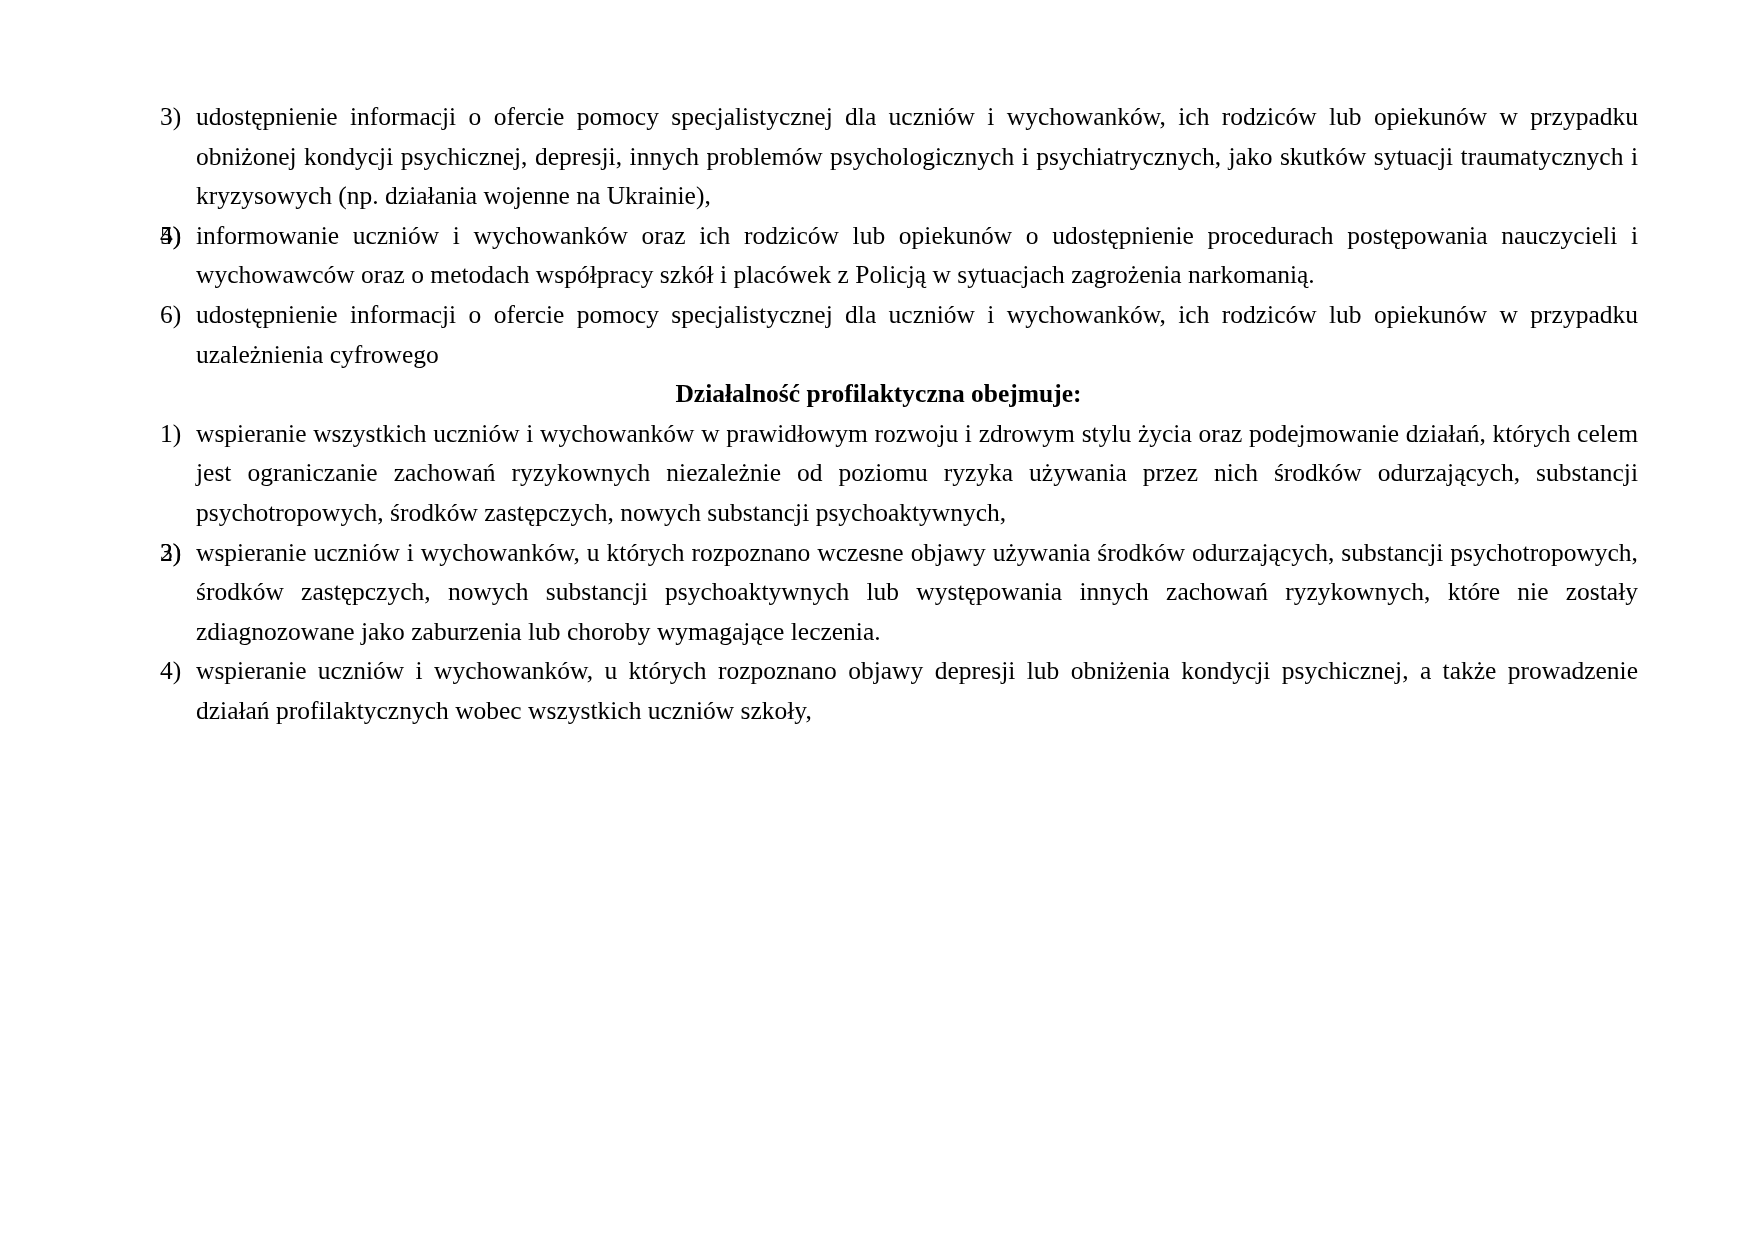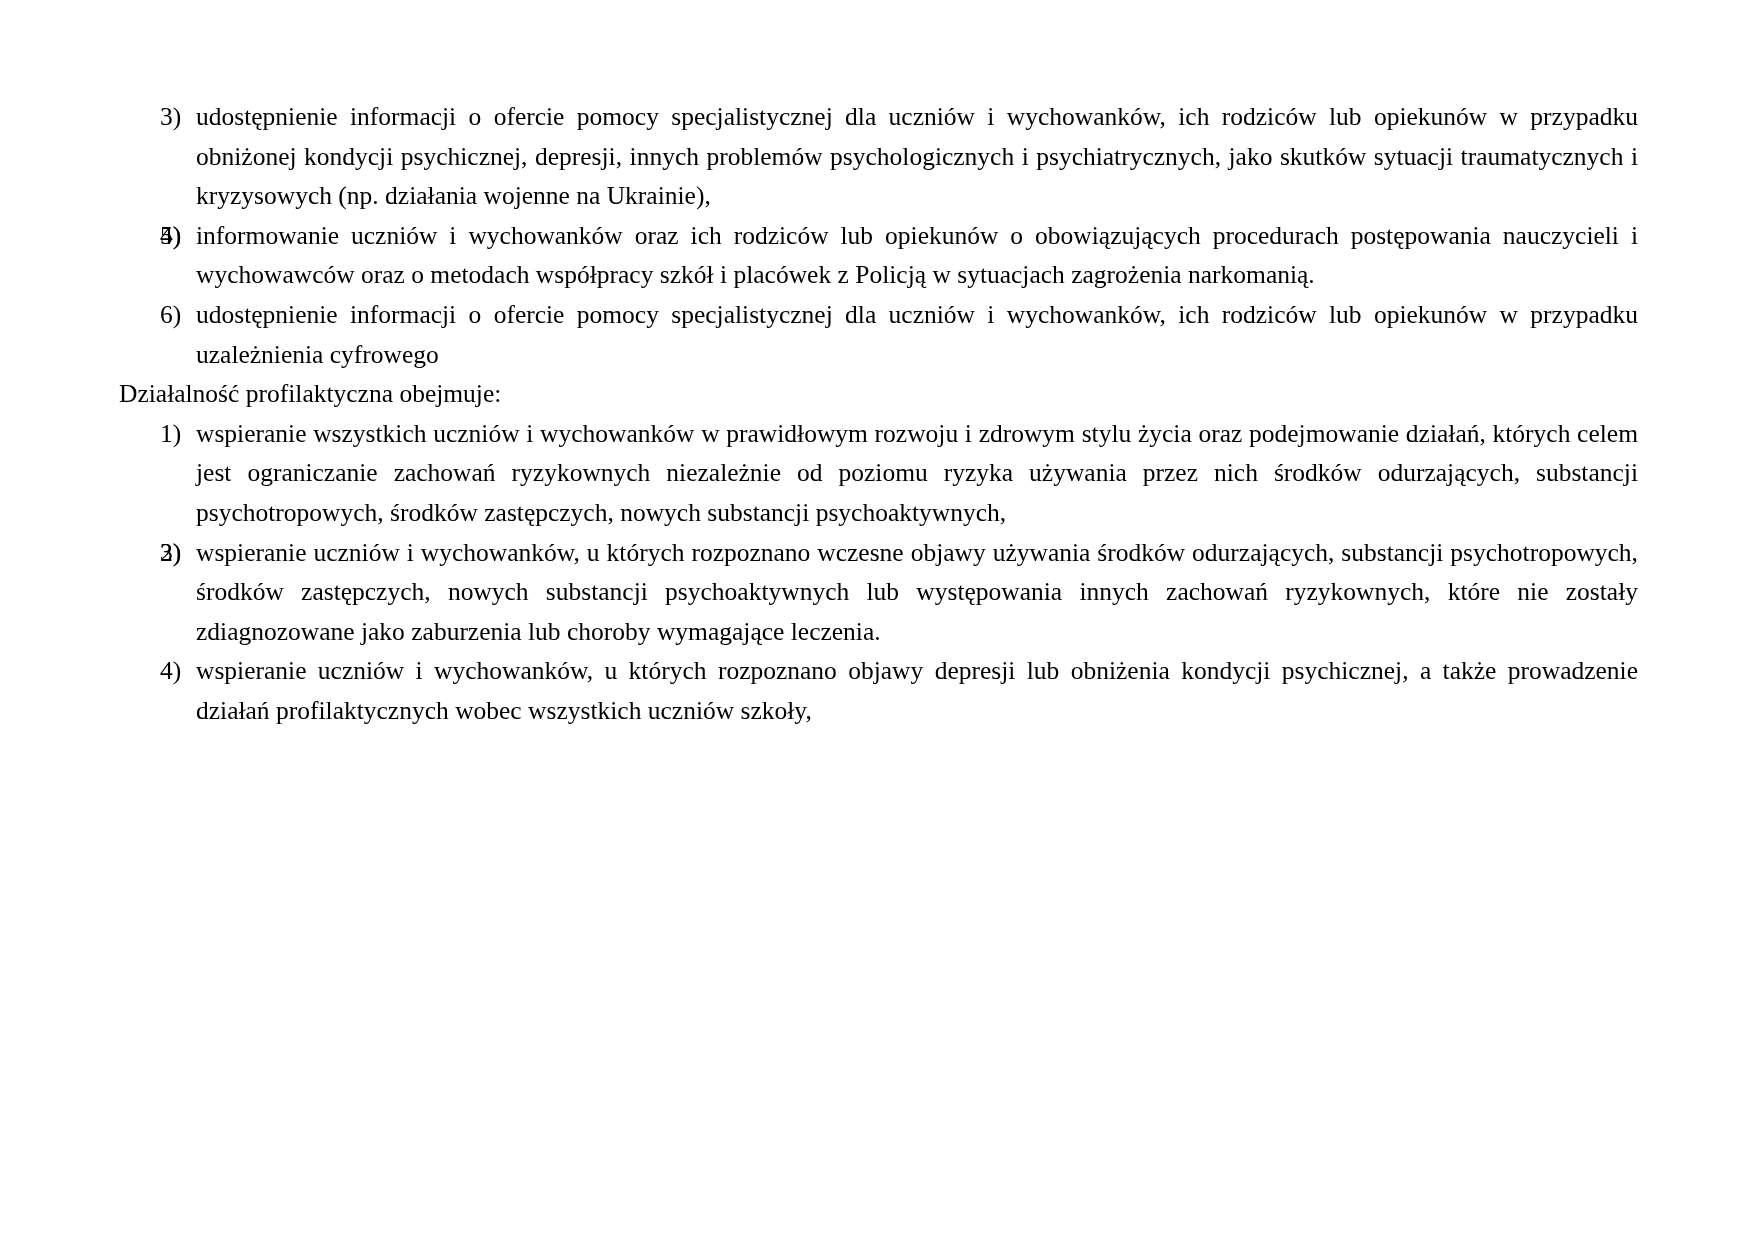--- a/index.html
+++ b/index.html
@@ -35,39 +35,39 @@
   .list-item .num {
     position: absolute;
     left: 41px;
     top: 0;
     white-space: nowrap;
   }
   .paragraph {
     text-align: justify;
   }
   .heading {
-    font-weight: normal;
-    text-align: left;
+    font-weight: bold;
+    text-align: center;
   }
 </style>
 </head>
 <body>
 
 <div class="page">
   <div class="doc">
 
     <div class="list">
       <div class="list-item">
         <span class="num">3)</span><span>udostępnienie informacji o ofercie pomocy specjalistycznej dla uczniów i wychowanków, ich rodziców lub opiekunów w przypadku obniżonej kondycji psychicznej, depresji, innych problemów psychologicznych i psychiatrycznych, jako skutków sytuacji traumatycznych i kryzysowych (np. działania wojenne na Ukrainie),</span>
       </div>
       <div class="list-item">
         <span class="num">4)</span>
       </div>
       <div class="list-item">
-        <span class="num">5)</span><span>informowanie uczniów i wychowanków oraz ich rodziców lub opiekunów o obowiązujących procedurach postępowania nauczycieli i wychowawców oraz o metodach współpracy szkół i placówek z Policją w sytuacjach zagrożenia narkomanią.</span>
+        <span class="num">5)</span><span>informowanie uczniów i wychowanków oraz ich rodziców lub opiekunów o udostępnienie procedurach postępowania nauczycieli i wychowawców oraz o metodach współpracy szkół i placówek z Policją w sytuacjach zagrożenia narkomanią.</span>
       </div>
       <div class="list-item">
         <span class="num">6)</span><span>udostępnienie informacji o ofercie pomocy specjalistycznej dla uczniów i wychowanków, ich rodziców lub opiekunów w przypadku uzależnienia cyfrowego</span>
       </div>
     </div>
 
 
     <p class="heading">Działalność profilaktyczna obejmuje:</p>
 
     <div class="list">

